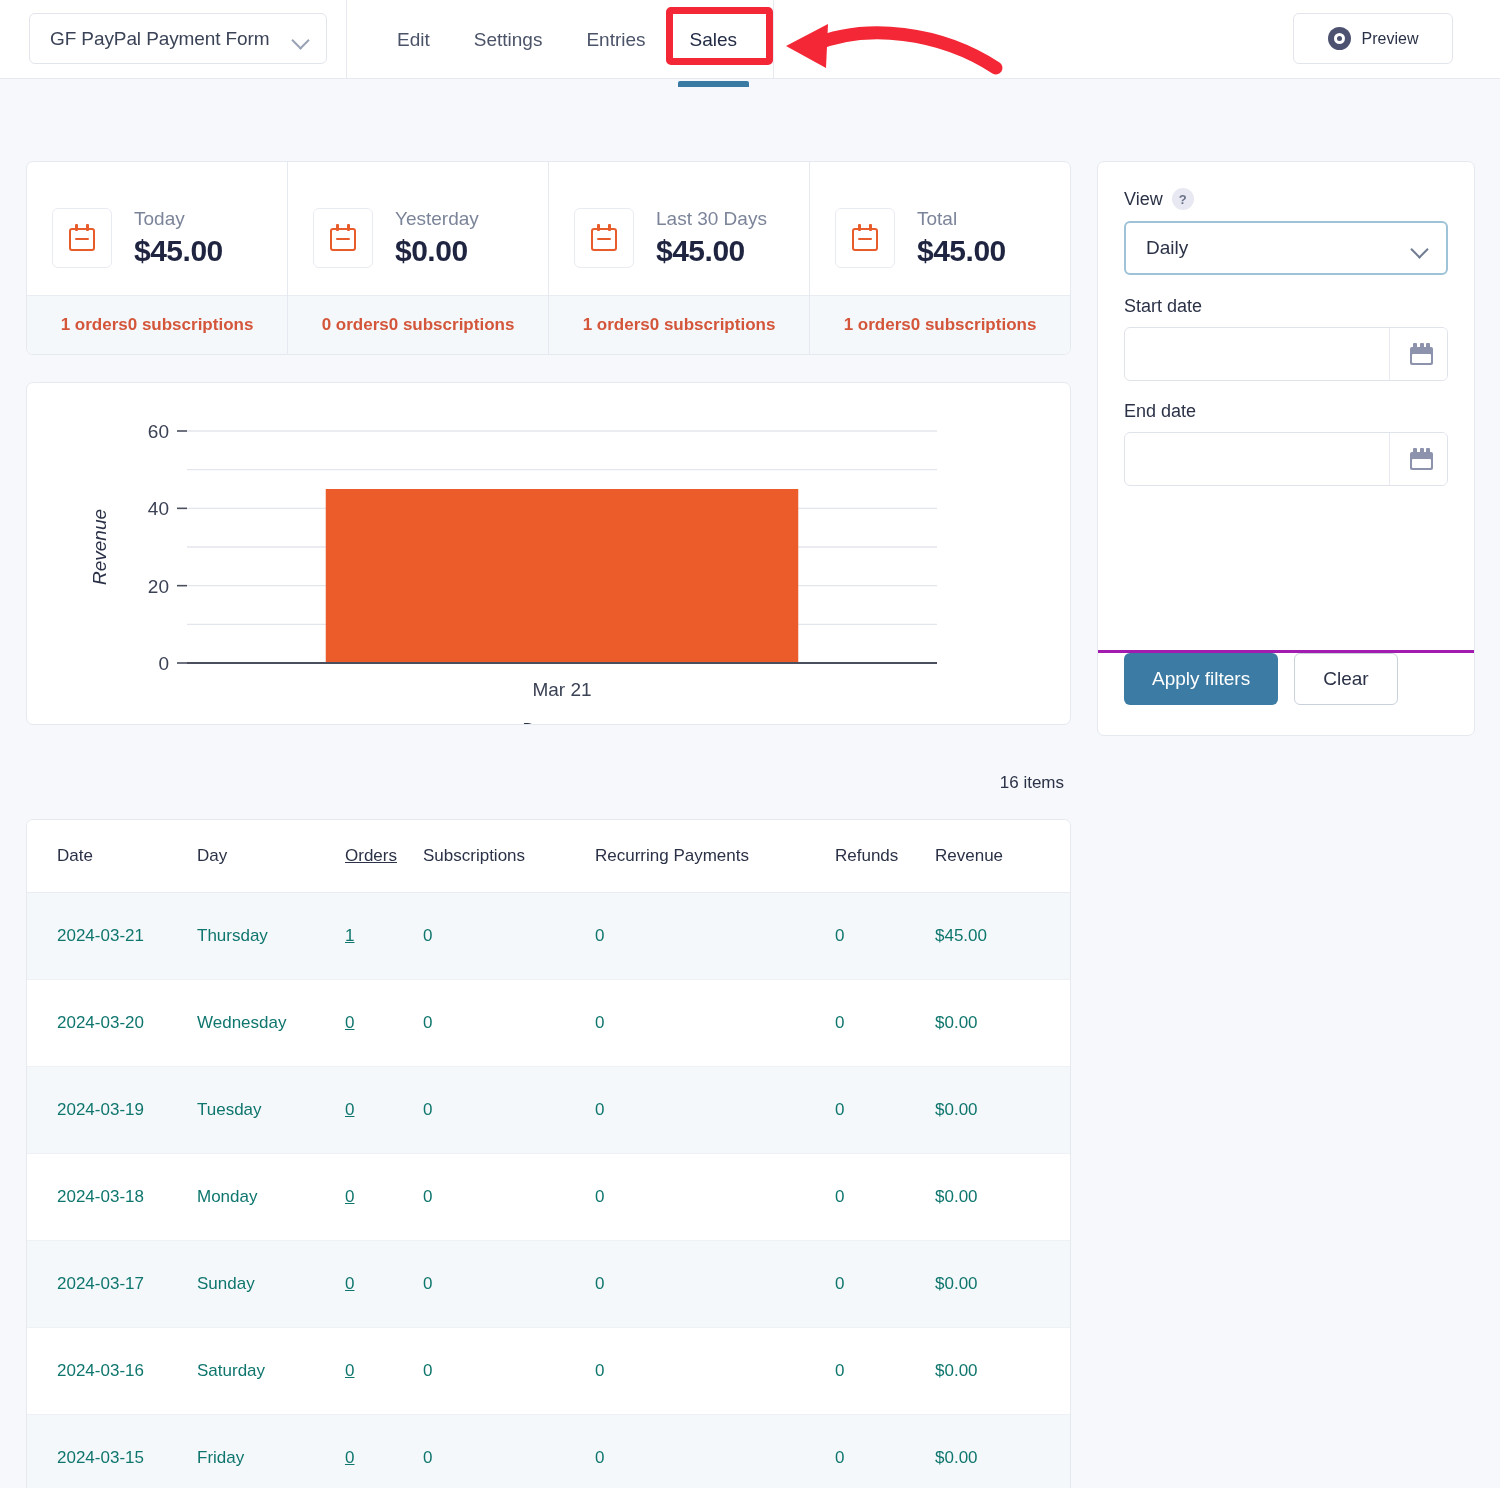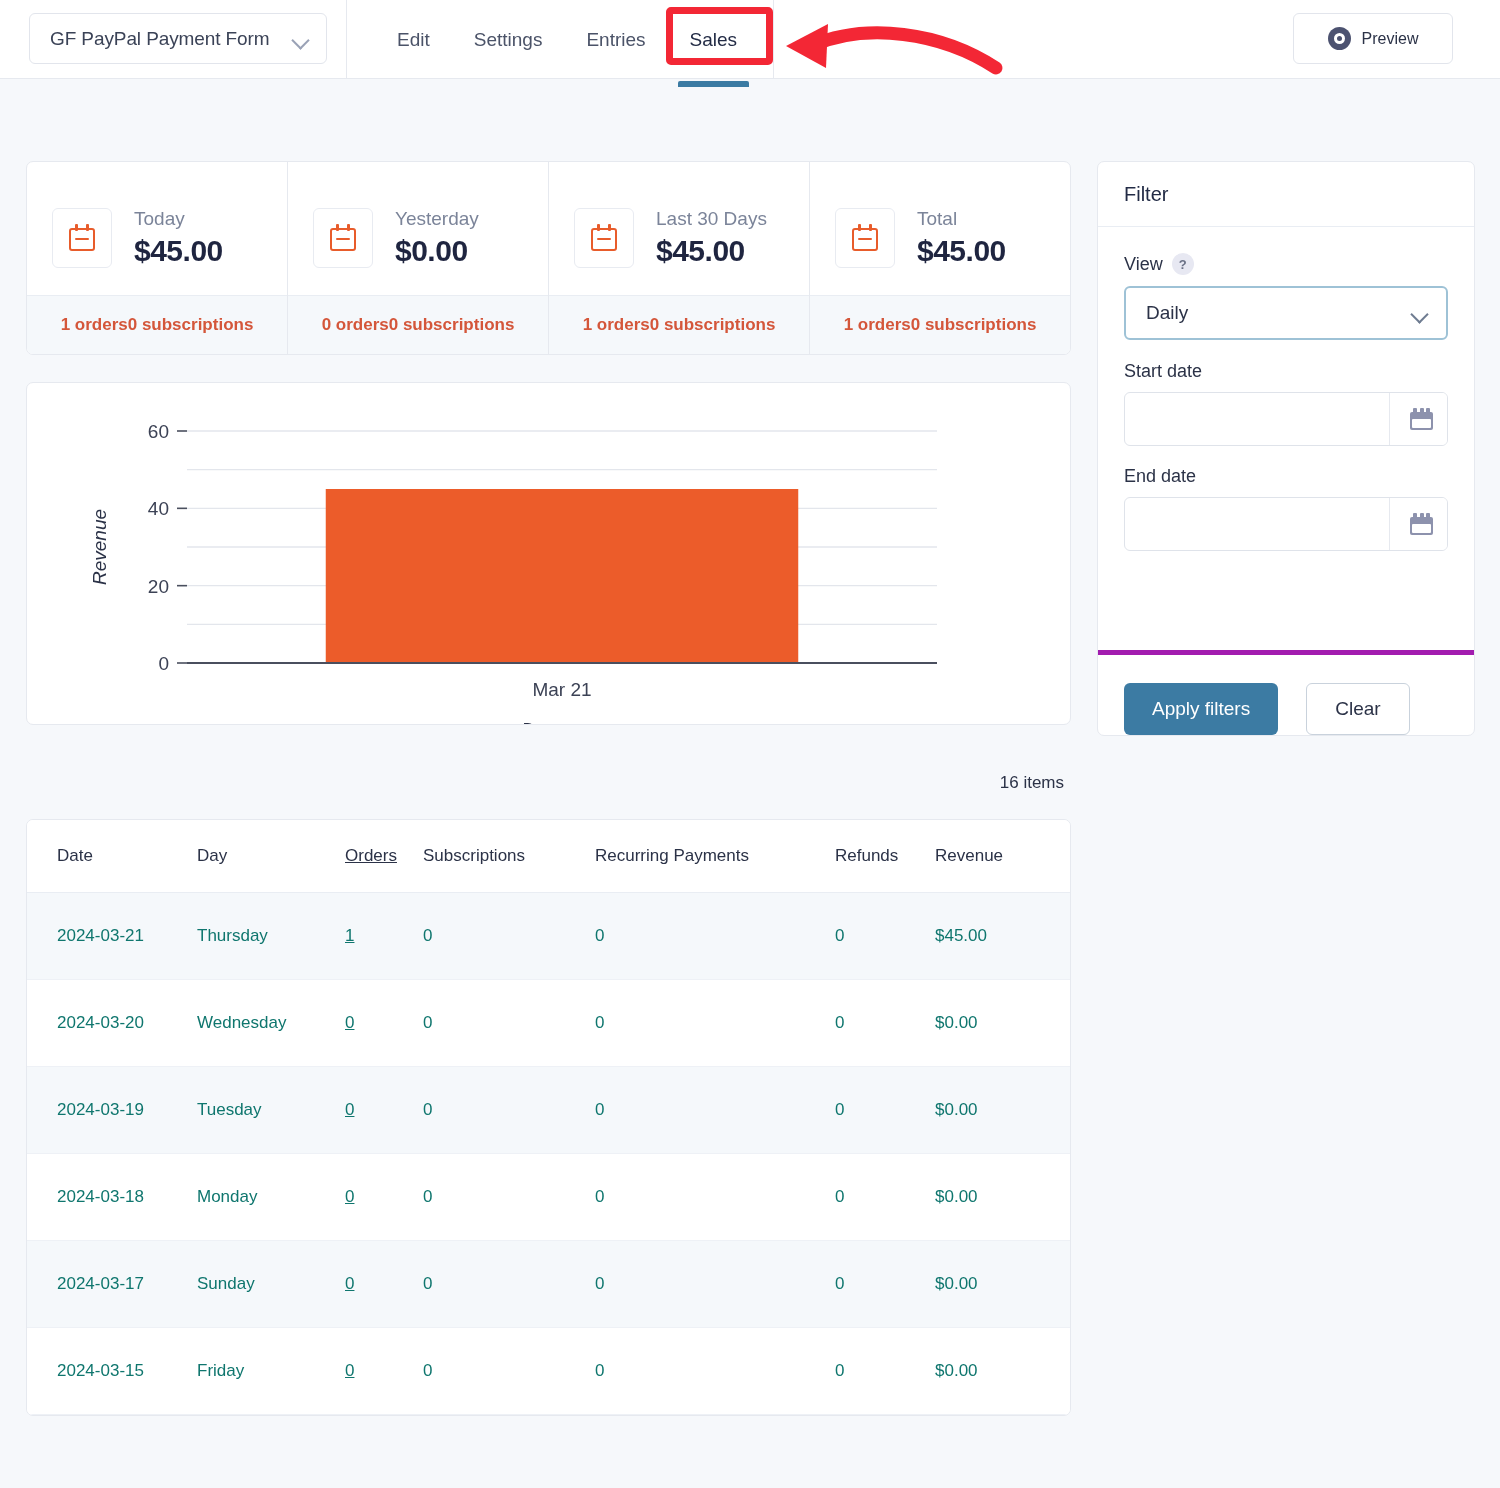--- a/index.html
+++ b/index.html
@@ -199,21 +199,21 @@
     display:flex; align-items:center; justify-content:center; cursor:pointer; flex:none;
   }
   .cal2 { width:23px; height:22px; position:relative; }
   .cal2 .b { position:absolute; left:0; top:4px; width:23px; height:18px; background:#8d92ad; border-radius:2px;}
   .cal2 .w { position:absolute; left:2px; top:11px; width:19px; height:9px; background:#ffffff; border-radius:1px;}
   .cal2 .p1,.cal2 .p2,.cal2 .p3 { position:absolute; top:0; width:4px; height:6px; background:#8d92ad; border-radius:1px;}
   .cal2 .p1{left:3px;} .cal2 .p2{left:9.5px;} .cal2 .p3{left:16px;}
 
   .filter-foot {
     position:absolute; left:0; right:0; bottom:0; height:85px;
-    border-top:5px solid #a21caf; display:flex; align-items:flex-end; gap:28px; padding-left:26px;
+    border-top:3px solid #a21caf; display:flex; align-items:flex-start; gap:16px; padding-left:26px;
   }
   .btn-primary {
     height:52px; padding:0 28px; border:none; border-radius:6px; background:#3c7ba3; color:#fff;
     font-family:"Liberation Sans", sans-serif; font-size:19px; cursor:pointer;
   }
   .btn-ghost {
     height:52px; padding:0 28px; border:1px solid #c9d2dc; border-radius:6px; background:#fff; color:#2b3247;
     font-family:"Liberation Sans", sans-serif; font-size:19px; cursor:pointer;
   }
 </style>
@@ -424,34 +424,42 @@
           <tr>
             <td class="c-date">2024-03-17</td>
             <td class="c-day">Sunday</td>
             <td class="c-ord">0</td>
             <td class="c-sub">0</td>
             <td class="c-rec">0</td>
             <td class="c-ref">0</td>
             <td class="c-rev">$0.00</td>
           </tr>
           <tr>
+            <td class="c-date">2024-03-16</td>
+            <td class="c-day">Saturday</td>
+            <td class="c-ord">0</td>
+            <td class="c-sub">0</td>
+            <td class="c-rec">0</td>
+            <td class="c-ref">0</td>
+            <td class="c-rev">$0.00</td>
+          </tr>
+          <tr>
             <td class="c-date">2024-03-15</td>
             <td class="c-day">Friday</td>
             <td class="c-ord">0</td>
             <td class="c-sub">0</td>
             <td class="c-rec">0</td>
             <td class="c-ref">0</td>
             <td class="c-rev">$0.00</td>
           </tr>
         </tbody>
     </table>
   </div>
 
   <div class="filter-card">
-    <div class="filter-head">Filter</div>
     <div class="filter-body">
       <div class="f-label">
         <span>View</span>
         <span class="help-dot">?</span>
       </div>
       <div class="sel">
         <span>Daily</span>
         <span class="chev"></span>
       </div>
 

